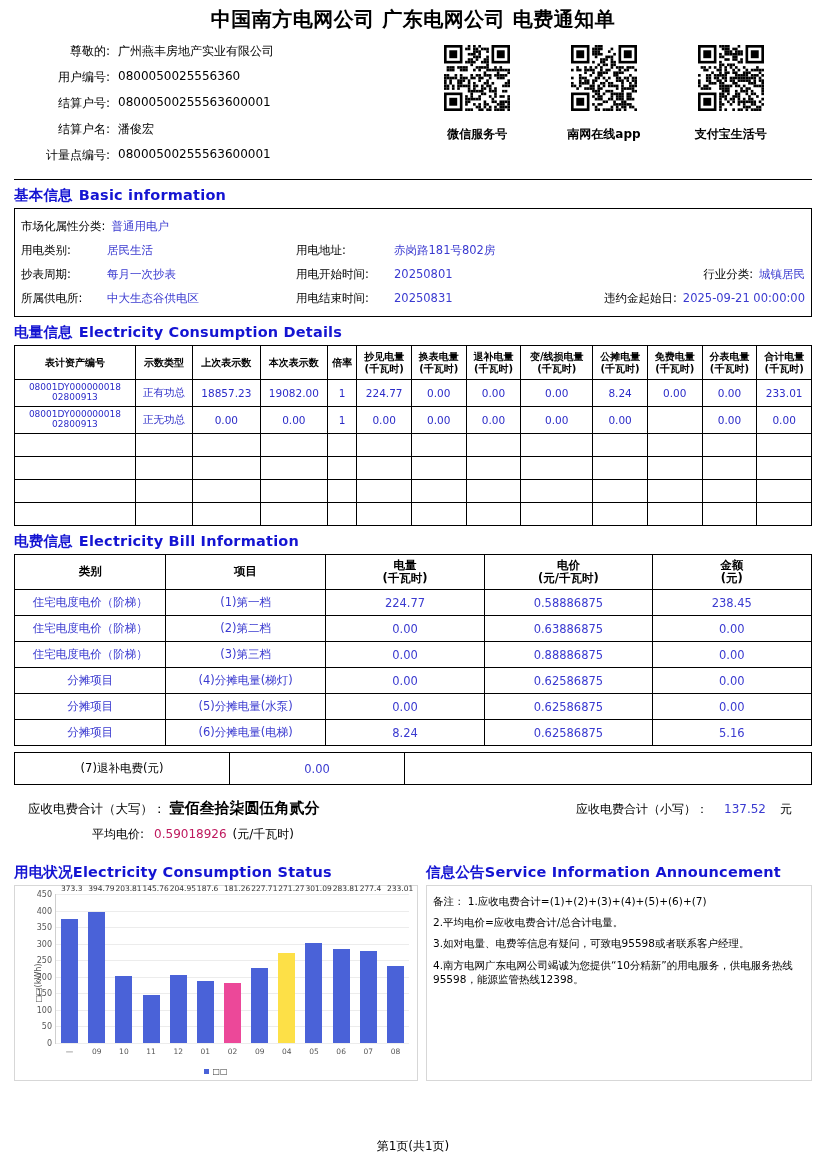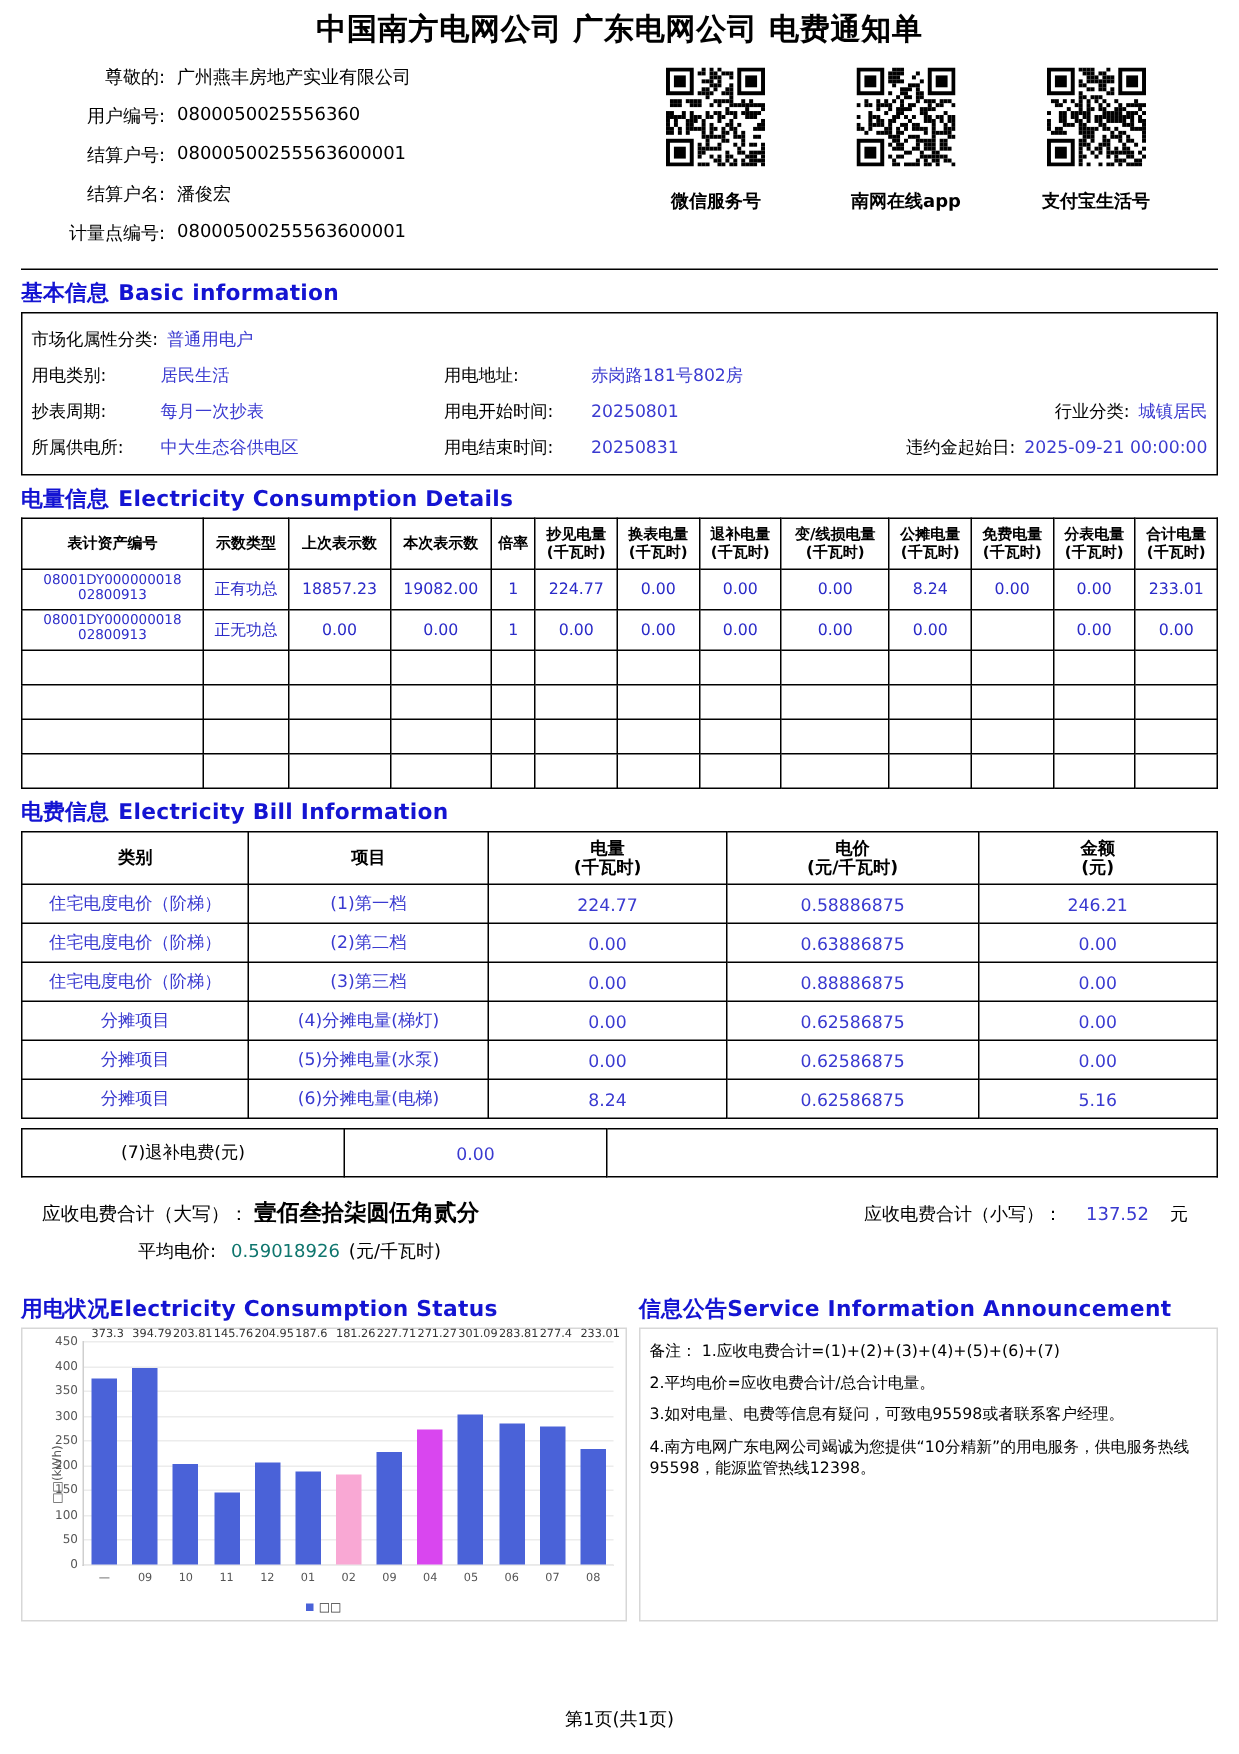--- a/index.html
+++ b/index.html
@@ -85,21 +85,21 @@
   .refund-tbl td.blank { border-right:1px solid #000; }
 
   
   .totals { margin-top: 14px; position:relative; height: 52px; font-size: 12.5px; }
   .tot-left { position:absolute; left: 14px; top:0; display:flex; align-items:baseline; }
   .tot-left .lbl { color:#000; }
   .tot-left .cap { font-size: 15px; font-weight: bold; color:#000; padding-left:4px; }
   .tot-right { position:absolute; right: 20px; top:2px; display:flex; align-items:baseline; font-size:12px;}
   .tot-right .num { color:#3a3ad0; padding: 0 14px 0 16px; }
   .avg-row { position:absolute; left: 78px; top: 27px; display:flex; align-items:baseline; font-size:12px; }
-  .avg-row .num { color:#0f766e; padding-left: 10px; }
+  .avg-row .num { color:#be185d; padding-left: 10px; }
   .avg-row .unit { padding-left: 6px; color:#000; }
 
   
   .bottom { display:flex; margin-top: 6px; gap: 8px; }
   .bot-left { width: 404px; }
   .bot-right { flex:1; }
   .chart-box { border: 1px solid #d7d7d7; height: 196px; position:relative; background:#fff; }
   .notice-box { border: 1px solid #d7d7d7; height: 196px; padding: 8px 6px; }
   .notice-line { font-size: 10.5px; line-height: 1.35; margin-bottom: 7px; color:#000; }
 
@@ -1049,21 +1049,21 @@
           <th style="width: 21%;">电价<br>(元/千瓦时)</th>
           <th style="width: 20%;">金额<br>(元)</th>
         </tr>
       </thead>
     <tbody id="bill-body">
         <tr>
           <td>住宅电度电价（阶梯）</td>
           <td>(1)第一档</td>
           <td>224.77</td>
           <td>0.58886875</td>
-          <td>246.21</td>
+          <td>238.45</td>
         </tr>
         <tr>
           <td>住宅电度电价（阶梯）</td>
           <td>(2)第二档</td>
           <td>0.00</td>
           <td>0.63886875</td>
           <td>0.00</td>
         </tr>
         <tr>
           <td>住宅电度电价（阶梯）</td>
@@ -1184,33 +1184,33 @@
                 </div>
                 <div class="xtick">12</div>
               </div>
               <div class="bar-wrap">
                 <div class="bar" style="height: 41.6889%; background: rgb(74, 98, 216);">
                   <div class="bar-lbl">187.6</div>
                 </div>
                 <div class="xtick">01</div>
               </div>
               <div class="bar-wrap">
-                <div class="bar" style="height: 40.28%; background: #f9a8d4; text-align: right;">
+                <div class="bar" style="height: 40.28%; background: #ec4899; text-align: right;">
                   <div class="bar-lbl">181.26</div>
                 </div>
                 <div class="xtick">02</div>
               </div>
               <div class="bar-wrap">
                 <div class="bar" style="height: 50.6022%; background: rgb(74, 98, 216);">
                   <div class="bar-lbl">227.71</div>
                 </div>
                 <div class="xtick">09</div>
               </div>
               <div class="bar-wrap">
-                <div class="bar" style="height: 60.2822%; background: #d946ef;">
+                <div class="bar" style="height: 60.2822%; background: #fde047;">
                   <div class="bar-lbl">271.27</div>
                 </div>
                 <div class="xtick">04</div>
               </div>
               <div class="bar-wrap">
                 <div class="bar" style="height: 66.9089%; background: rgb(74, 98, 216);">
                   <div class="bar-lbl">301.09</div>
                 </div>
                 <div class="xtick">05</div>
               </div>

